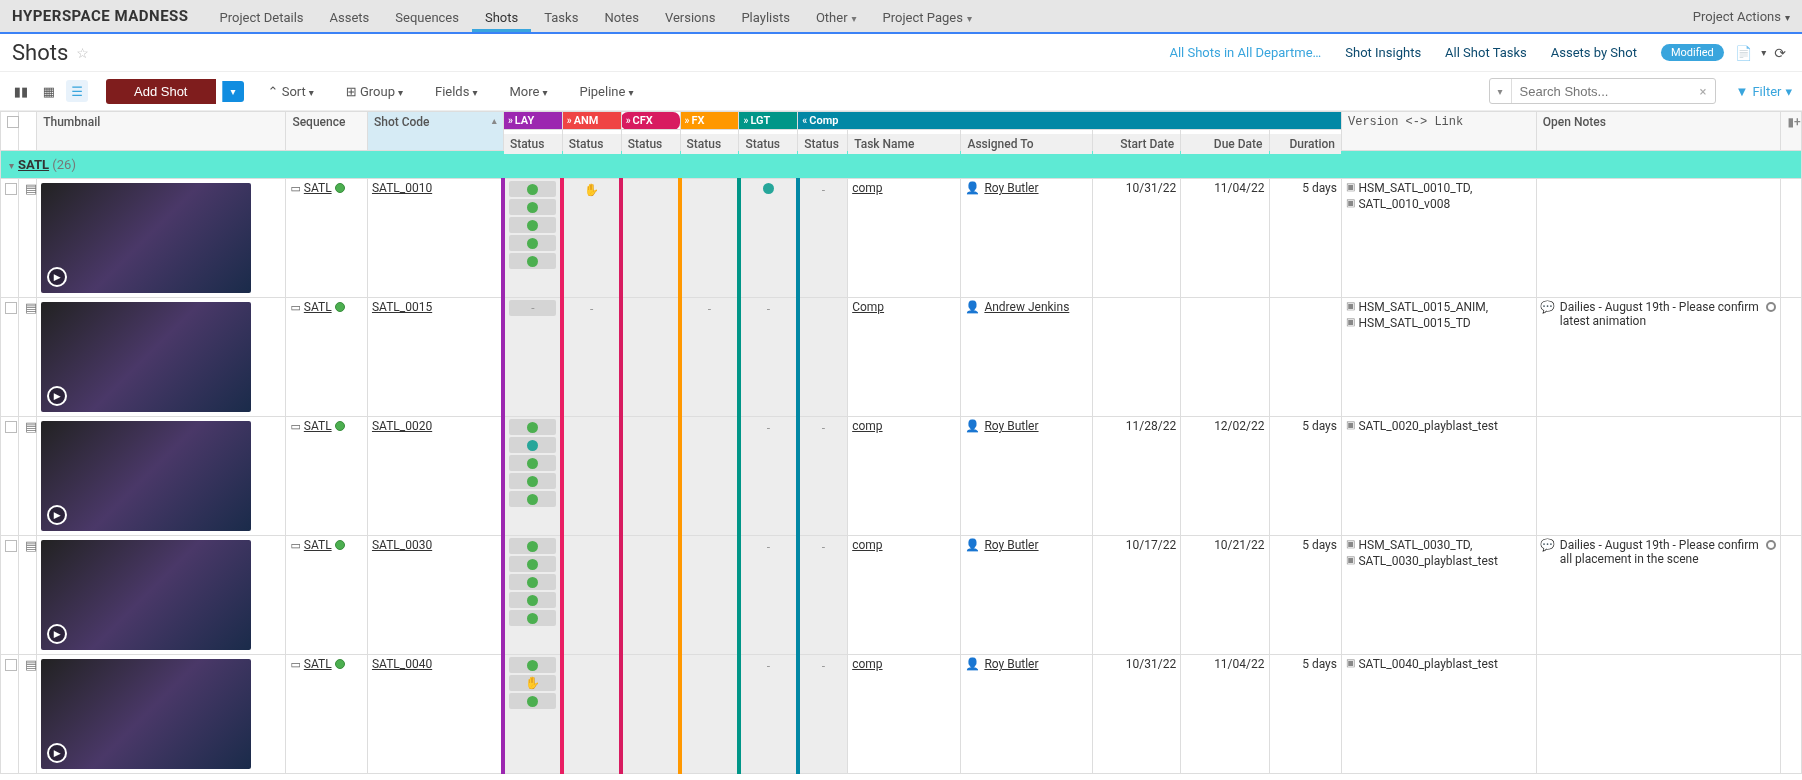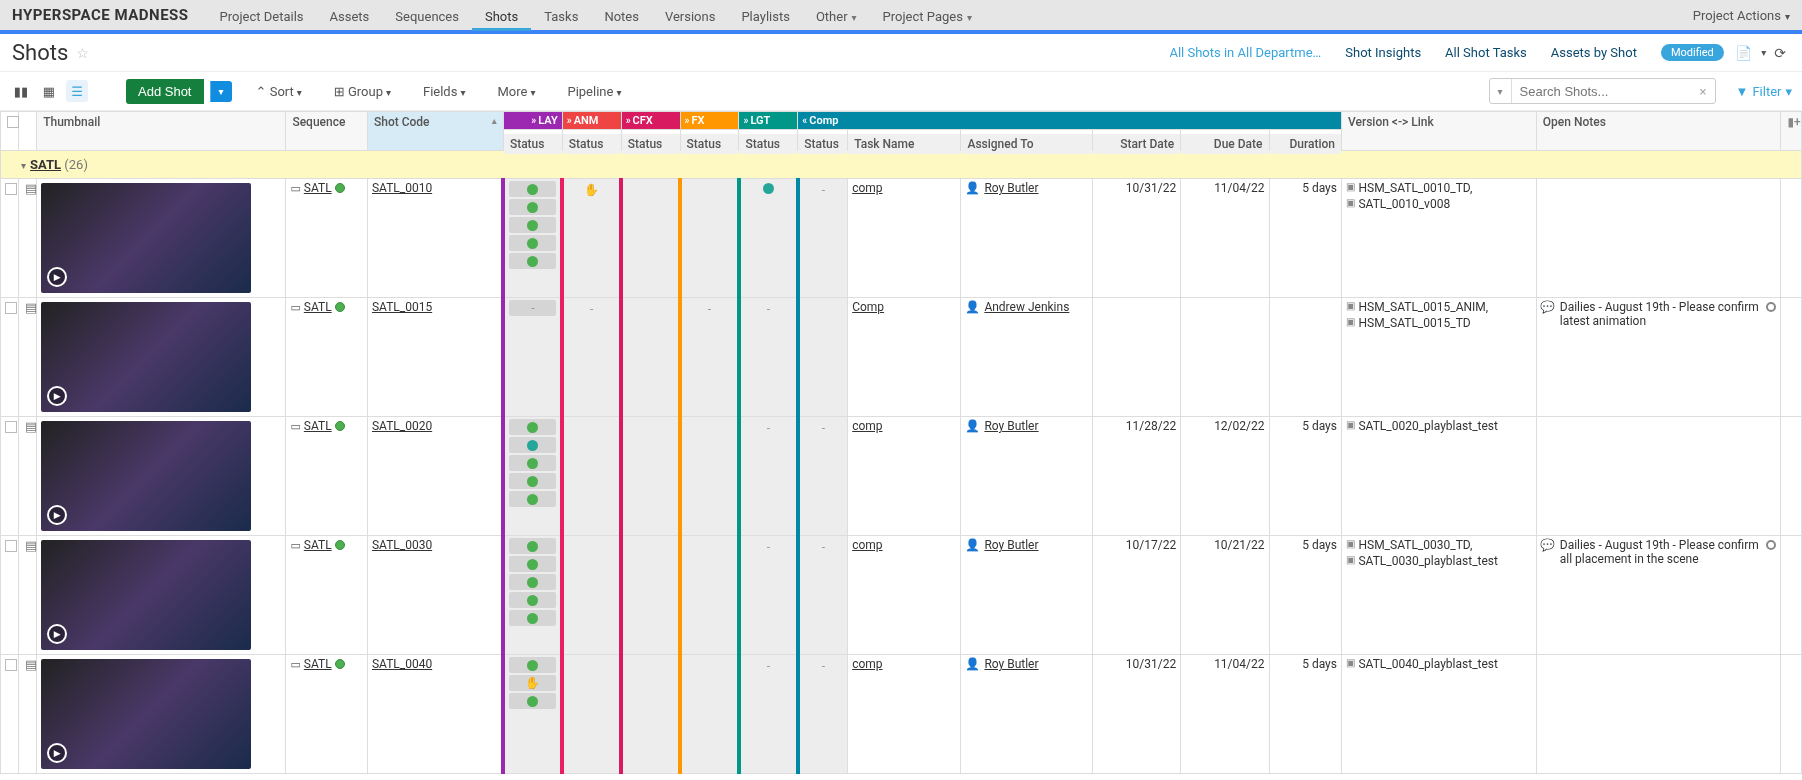--- a/index.html
+++ b/index.html
@@ -1,19 +1,19 @@
 <!DOCTYPE html>
 <html><head>
 <meta charset="utf-8">
 <style>
   * { box-sizing: border-box; margin:0; padding:0; }
   body { font-family: -apple-system, BlinkMacSystemFont, "Segoe UI", Roboto, Arial, sans-serif; font-size:13px; color:#333; background:#fff; overflow:hidden;}
   
   
-  .topnav { background:#e6e6e6; display:flex; align-items:center; height:34px; padding:12px 12px; border-bottom:4px solid #3b82f6;}
+  .topnav { background:#e6e6e6; display:flex; align-items:center; height:34px; padding:12px 12px; border-bottom:2px solid #3b82f6;}
   .project-title { font-weight:700; letter-spacing:.5px; font-size:15px; color:#333; margin-right:18px;}
   .topnav-tabs { display:flex; flex:1; }
   .topnav-tab { padding:0 13px; height:31px; line-height:34px; color:#555; cursor:pointer; font-size:13px;}
   .topnav-tab.active { color:#333; border-bottom:3px solid #39a5dd;}
   .topnav-tab .chev { margin-left:4px; font-size:10px; color:#777;}
   .project-actions { color:#555; cursor:pointer; font-size:13px;}
   .project-actions .chev { font-size:10px; margin-left:4px;}
   
   
   .pagehdr { display:flex; align-items:center; padding:6px 12px; border-bottom:1px solid #eee;}
@@ -22,59 +22,59 @@
   .pagehdr-spacer { flex:1; }
   .pagehdr-link { color:#39a5dd; margin-right:24px; font-size:13px; cursor:pointer;}
   .pagehdr-sub { color:#0c4a6e; margin-right:24px; font-size:13px; cursor:pointer;}
   .badge-modified { background:#39a5dd; color:#fff; padding:2px 10px; border-radius:10px; font-size:11px; margin-right:8px;}
   .hdr-icon { color:#555; margin:0 4px; cursor:pointer; font-size:14px;}
   
   
   .toolbar { display:flex; align-items:center; padding:6px 10px; border-bottom:1px solid #eee; gap:6px;}
   .view-btn { width:22px; height:22px; display:flex; align-items:center; justify-content:center; color:#555; cursor:pointer; border-radius:3px;}
   .view-btn.active { background:#e8f2fb; color:#39a5dd;}
-  .add-btn { background:#15803d; color:#fff; border:none; padding:5px 12px; border-radius:3px 0 0 3px; font-size:13px; cursor:pointer;margin-left:20px;}
+  .add-btn { background:#7f1d1d; color:#fff; border:none; padding:5px 28px; border-radius:3px 0 0 3px; font-size:13px; cursor:pointer;}
   .add-btn-ddl { background:#118de0; color:#fff; border:none; border-left:1px solid rgba(255,255,255,.3); padding:5px 8px; border-radius:0 3px 3px 0; cursor:pointer; font-size:10px;}
   .tool-item { color:#555; padding:4px 8px; cursor:pointer; font-size:13px; margin-left:10px;}
   .tool-item .chev{font-size:10px; margin-left:3px;}
   .toolbar-spacer { flex:1;}
   .search-wrap { display:flex; align-items:center; border:1px solid #ccc; border-radius:3px; height:26px;}
   .search-ddl { padding:0 8px; font-size:10px; color:#888; border-right:1px solid #ddd; height:100%; display:flex; align-items:center; cursor:pointer;}
   .search-input { border:none; outline:none; padding:0 8px; font-size:13px; width:180px; color:#333;}
   .search-clear { padding:0 8px; color:#aaa; cursor:pointer;}
   .filter-btn { color:#39a5dd; margin-left:14px; cursor:pointer; font-size:13px; display:flex; align-items:center; gap:4px;}
   
   
   .grid { position:relative; overflow:auto; height:calc(100vh - 112px);}
   table { border-collapse:collapse; table-layout:fixed; width:100%;}
   th, td { border:1px solid #ddd; font-size:12px; vertical-align:top;}
   th { background:#f7f7f7; font-weight:500; padding:3px 6px; text-align:left; position:sticky; top:0; z-index:3; color:#555;}
   
   th.step { color:#fff; padding:2px 4px; font-weight:600; font-size:11px;}
   th.step .arr { font-size:10px; margin-right:2px;}
   
-  .step-lay { background:#9c27b0;text-align:right;}
+  .step-lay { background:#9c27b0;}
   .step-anm { background:#ef4444;}
-  .step-cfx { background:#d81b60;}
+  .step-cfx { background:#d81b60;border-radius:7px;}
   .step-fx  { background:#ff9800;}
   .step-lgt { background:#009688;}
   .step-comp{ background:#0288a5;}
   
   th.sub { background:#f0f0f0; padding:3px 6px; font-size:12px; position:sticky; top:22px; z-index:2;}
   
   
   td.bl-lay { border-left:4px solid #9c27b0;}
   td.bl-anm { border-left:4px solid #e91e63;}
   td.bl-cfx { border-left:4px solid #d81b60;}
   td.bl-fx  { border-left:4px solid #ff9800;}
   td.bl-lgt { border-left:4px solid #009688;}
   td.bl-comp{ border-left:4px solid #0288a5;}
   
   
-  tr.group td { background:#fef9c3; padding:6px 20px; font-size:13px; }
+  tr.group td { background:#5eead4; padding:6px 8px; font-size:13px; }
   tr.group .caret { font-size:10px; margin-right:4px; color:#777;}
   tr.group .gname { font-weight:700; text-decoration:underline;}
   tr.group .gcount { color:#777; font-weight:400;}
   
   
   td { padding:2px 4px; background:#ededed;}
   td.white { background:#fff;}
   td.thumb { width:220px; padding:4px; }
   .thumb-box { width:210px; height:110px; background:linear-gradient(135deg,#222 0%,#4a3868 50%,#1a2b4a 100%); border-radius:2px; position:relative;}
   .play { position:absolute; bottom:6px; left:6px; width:20px; height:20px; border:2px solid #fff; border-radius:50%; display:flex; align-items:center; justify-content:center; color:#fff; font-size:9px; background:rgba(0,0,0,.3);}
@@ -106,21 +106,21 @@
   .txt-r { text-align:right;}
   
   .card-ico { color:#777; font-size:13px; padding:2px;}
   
   .add-col { width:20px; text-align:center; color:#888; background:#f7f7f7;}
   
   .checkbox-col { width:16px; background:#fff; text-align:center; padding-top:4px;}
   .checkbox-ph { width:12px;height:12px;border:1px solid #bbb;display:inline-block;}
   
   th.col-thumb{width:228px;} th.col-seq{width:70px;} th.col-code{width:118px;}
-  th.col-ver{width:168px;} th.col-notes{width:210px;}
+  th.col-ver{width:168px;font-family:Liberation Mono, monospace;} th.col-notes{width:210px;}
   
   .shotcode-hdr { background:#d6ebf5 !important; }
 </style>
 </head>
 <body>
 
 <div class="topnav">
   <div class="project-title">HYPERSPACE MADNESS</div>
   <div class="topnav-tabs" id="nav-tabs">
       <div class="topnav-tab">Project Details</div>

